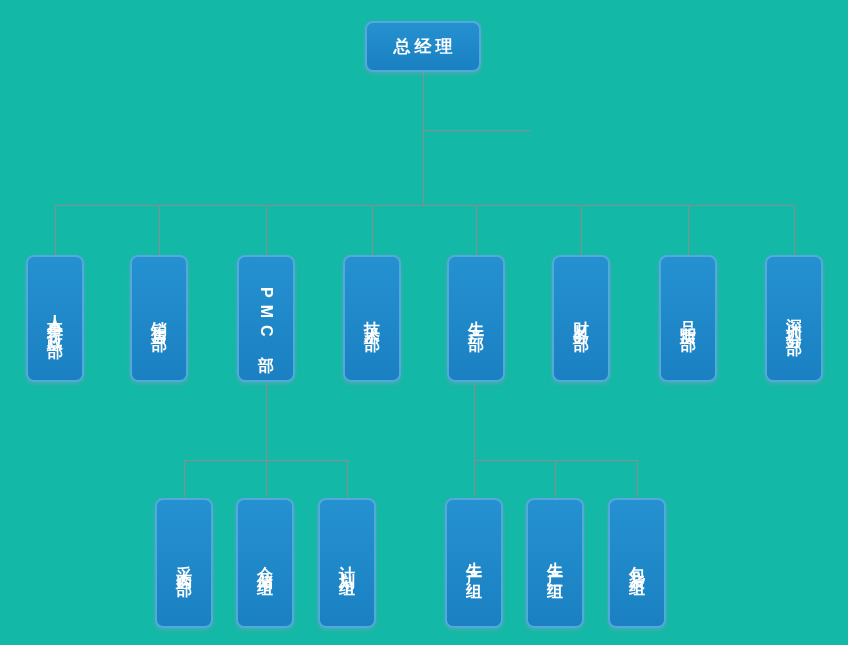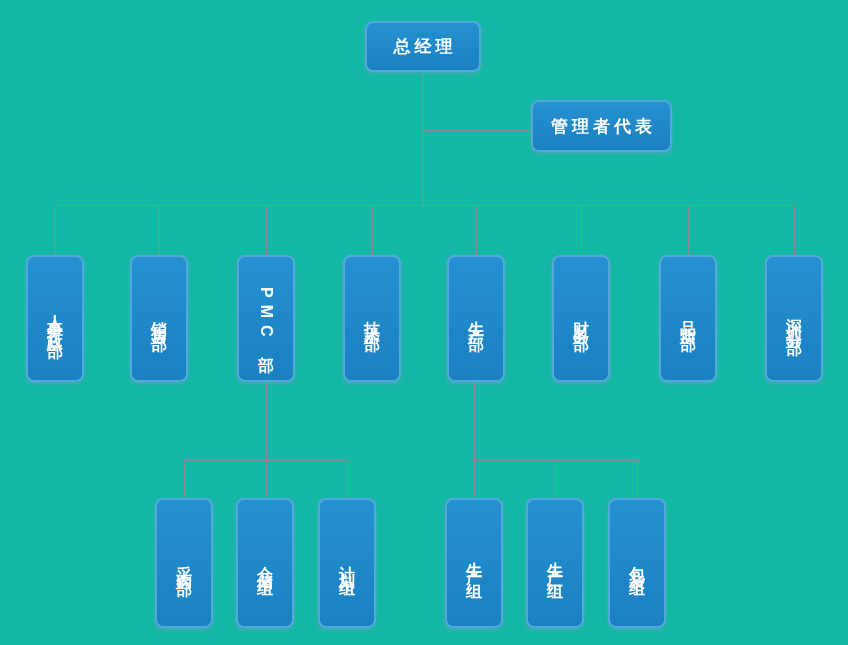--- a/index.html
+++ b/index.html
@@ -84,23 +84,20 @@
       <line x1="474" y1="460" x2="474" y2="498"></line>
       <line x1="555" y1="460" x2="555" y2="498"></line>
       <line x1="637" y1="460" x2="637" y2="498"></line>
     </g>
   </svg>
 
   <div class="node" style="left:365px; top:21px; width:116px; height:51px;">
     <span class="hlabel">总经理</span>
   </div>
 
-  <div class="node" style="left:531px; top:100px; width:141px; height:52px;">
-    <span class="hlabel">管理者代表</span>
-  </div>
 
   <div class="node" style="left:26px; top:255px; width:58px; height:127px;">
     <span class="vlabel">人事行政部</span>
   </div>
 
   <div class="node" style="left:130px; top:255px; width:58px; height:127px;">
     <span class="vlabel">销售部</span>
   </div>
 
   <div class="node" style="left:237px; top:255px; width:58px; height:127px;">

